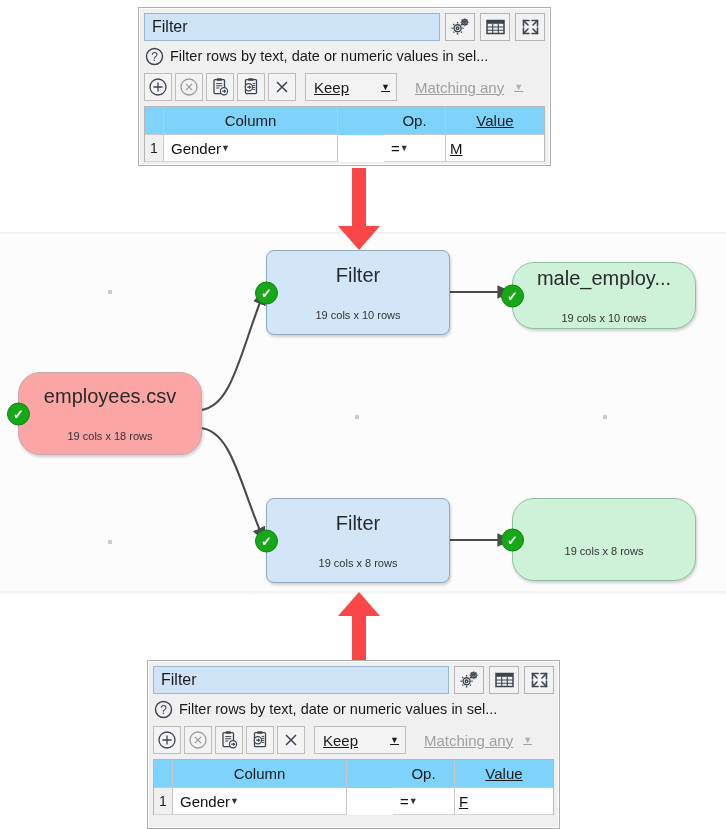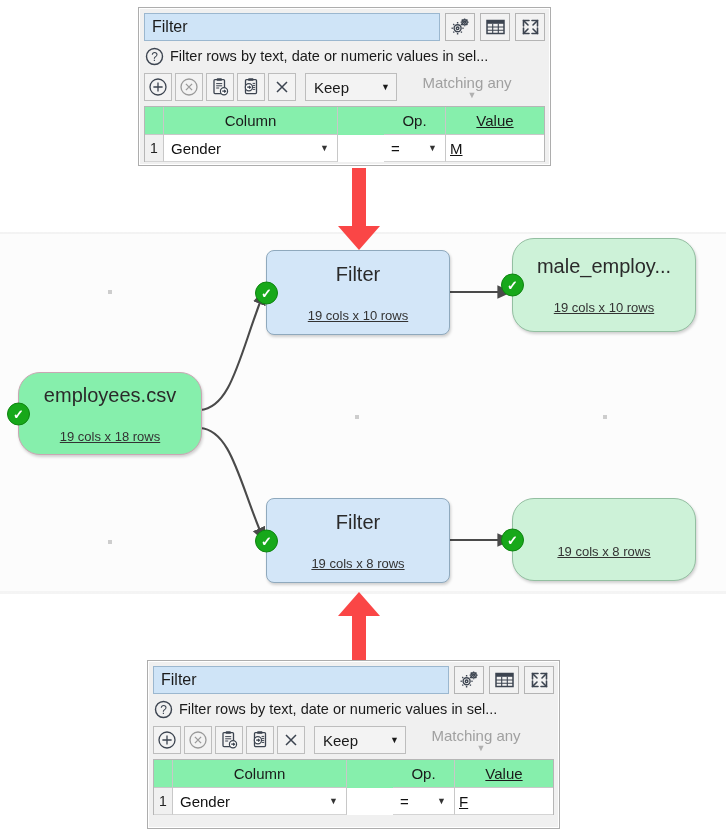--- a/index.html
+++ b/index.html
@@ -56,31 +56,32 @@
     flex: 0 0 auto;
   }
   .combo {
     height: 28px; margin-left: 6px;
     background: #f3f3f3;
     border: 1px solid #bdbdbd;
     display: flex; align-items: center; justify-content: space-between;
     padding: 0 6px 0 8px;
     font-size: 15px; color: #1a1a1a;
     min-width: 92px;
+    text-decoration: underline;
   }
   .combo.disabled {
     background: transparent; border: 1px solid transparent;
-    color: #a0a0a0; min-width: 120px; flex-direction: column;
+    color: #a0a0a0; min-width: 120px;
   }
   .combo .caret { margin-left: 10px; font-size: 9px; line-height: 1; }
   .combo.disabled .caret { color: #b0b0b0; }
 
   
   .grid { margin-top: 3px; background: #ffffff; border: 1px solid #b6b6b6; border-bottom: none; }
-  .grid-head { display: flex; height: 28px; background: #86efac; }
+  .grid-head { display: flex; height: 28px; background: #7dd3fc; }
   .grid-head .hcell {
     display: flex; align-items: center; justify-content: center;
     font-size: 15px; color: #1a1a1a;
     border-right: 1px solid #c8c8c8;
     border-bottom: 1px solid #c8c8c8;
   }
   .c-num { width: 19px; flex: 0 0 19px; }
   .c-col { width: 174px; flex: 0 0 174px; }
   .c-op  { width: 62px;  flex: 0 0 62px; margin-left: 46px; }
   .c-val { flex: 1 1 auto; border-right: none !important; text-decoration: underline; }
@@ -92,21 +93,21 @@
     border-right: 1px solid #c8c8c8;
     border-bottom: 1px solid #d4d4d4;
     padding: 0 4px;
   }
   .rcell.num {
     justify-content: center; padding: 0;
     background: #f0f0f0; color: #222;
     font-size: 14px;
   }
   .cellcombo {
-    flex: 1 1 auto; display: flex; align-items: center; justify-content: space-between;
+    flex: 1 1 auto; display: flex; align-items: center; 
     height: 23px; padding: 0 4px 0 3px;
   }
   .cellcombo .caret { font-size: 9px; color: #333; }
 
   
   .canvas {
     position: absolute;
     left: 0; top: 232px; width: 726px; height: 362px;
     background: #fcfcfc;
     overflow: hidden;
@@ -120,24 +121,24 @@
   }
   .gdot { position: absolute; width: 4px; height: 4px; background: #cdcdcd; }
 
   .node {
     position: absolute;
     display: flex; flex-direction: column;
     align-items: center; justify-content: center;
     box-shadow: 1px 2px 3px rgba(0,0,0,.18);
   }
   .node .nm { font-size: 20px; color: #2a2a2a; line-height: 1.1; }
-  .node .sub { font-size: 13px; color: #333; margin-top: 23px; text-decoration: underline; }
+  .node .sub { font-size: 11px; color: #333; margin-top: 23px; }
   .node-filter { background: #d3e6f8; border: 1px solid #8fa9bd; border-radius: 8px; }
   .node-out    { background: #cdf2d8; border: 1px solid #93bfa1; border-radius: 22px; }
-  .node-src    { background: #86efac; border: 1px solid #c9a7b3; border-radius: 22px; }
+  .node-src    { background: #fca5a5; border: 1px solid #c9a7b3; border-radius: 22px; }
 
   .badge {
     position: absolute; left: -12px; top: 50%; transform: translateY(-50%);
     width: 23px; height: 23px; border-radius: 50%;
     background: #17a81a; border: 1px solid #0e8410;
     display: flex; align-items: center; justify-content: center;
     color: #fff; font-size: 13px; font-weight: bold; line-height: 1;
   }
 
   svg.edges { position: absolute; left: 0; top: 0; width: 726px; height: 362px; overflow: visible; }
@@ -303,21 +304,21 @@
       <div class="sub">19 cols x 10 rows</div>
       <div class="badge">✓</div>
     </div>
 
     <div class="node node-filter" style="left:266px; top:266px; width:184px; height:85px;">
       <div class="nm">Filter</div>
       <div class="sub">19 cols x 8 rows</div>
       <div class="badge">✓</div>
     </div>
 
-    <div class="node node-out" style="left:512px; top:6px; width:184px; height:94px;">
+    <div class="node node-out" style="left:512px; top:30px; width:184px; height:67px;">
       <div class="nm">male_employ...</div>
       <div class="sub">19 cols x 10 rows</div>
       <div class="badge">✓</div>
     </div>
 
     <div class="node node-out" style="left:512px; top:266px; width:184px; height:83px;">
       <div class="sub">19 cols x 8 rows</div>
       <div class="badge">✓</div>
     </div>
   </div>

